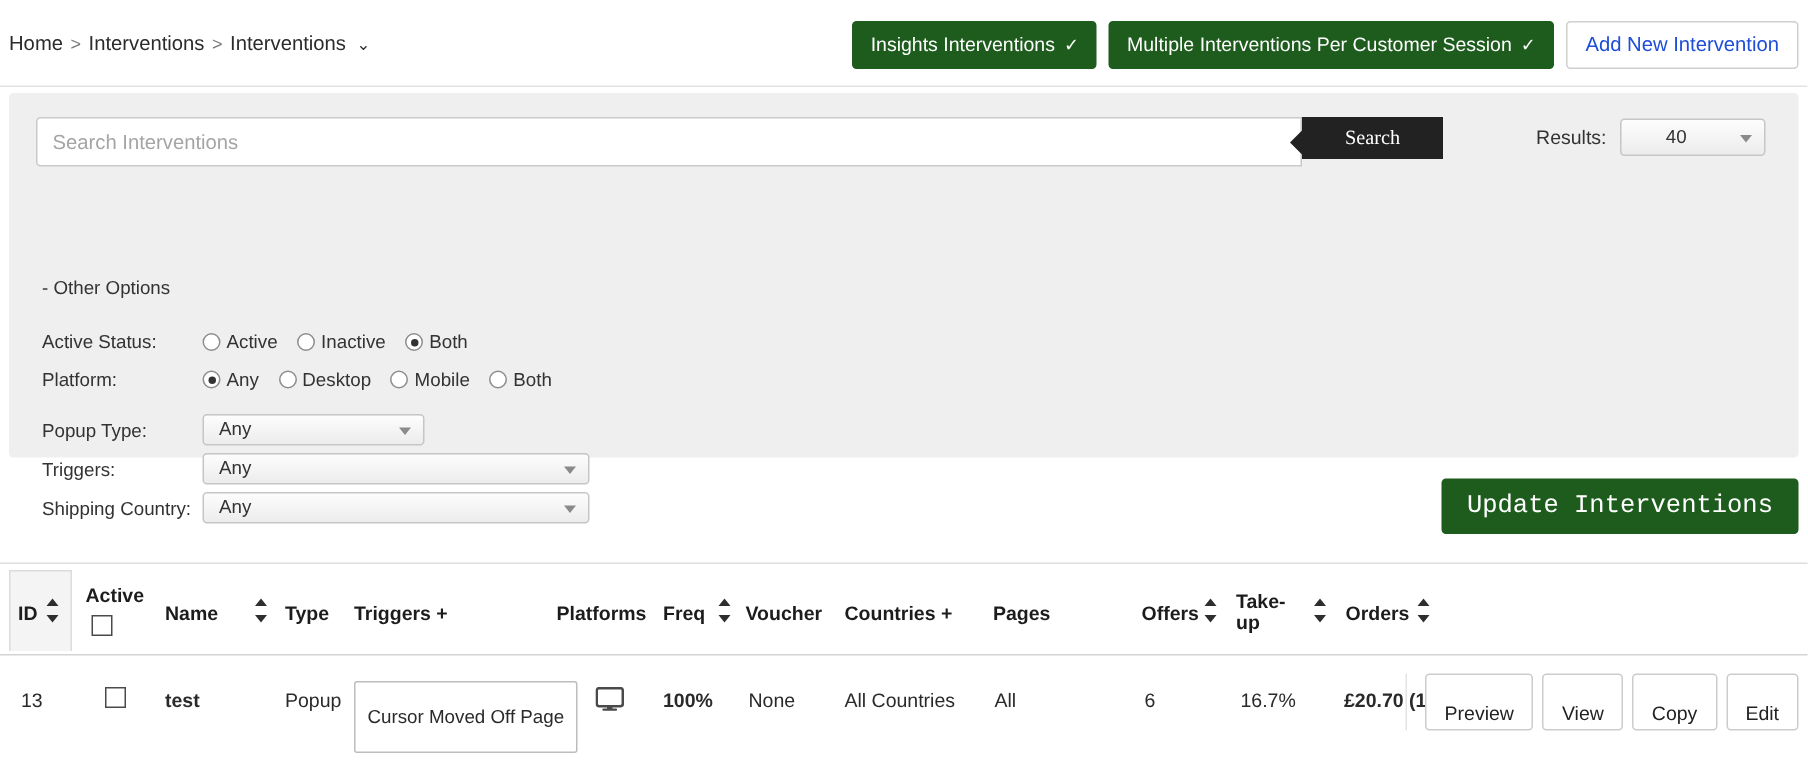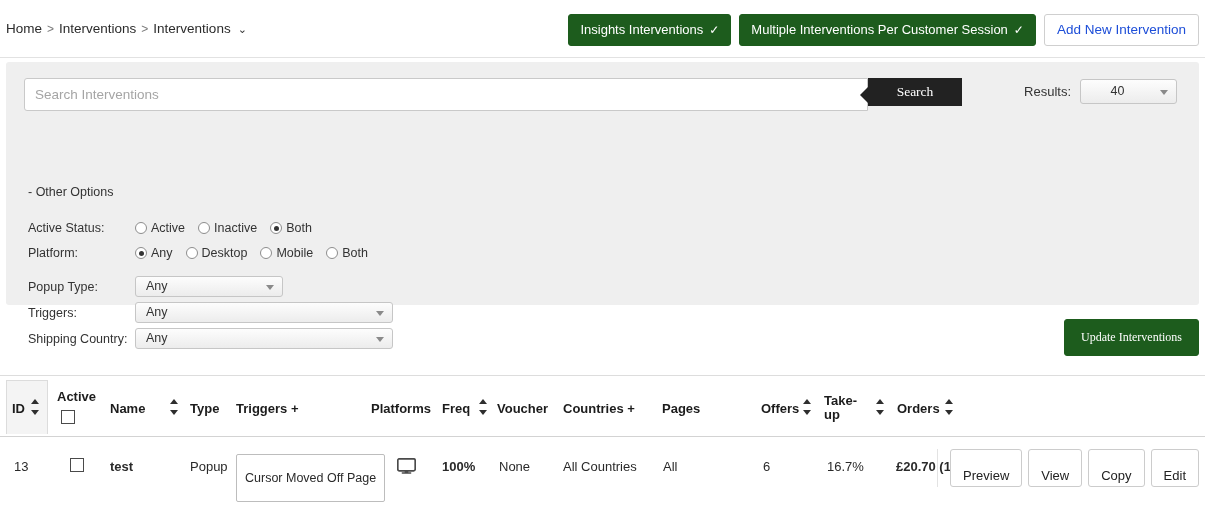--- a/index.html
+++ b/index.html
@@ -197,25 +197,25 @@
   }
 
   
   .update-btn {
     position: absolute;
     right: 6px; top: 319px;
     background: #1d5c1d;
     color: #fff;
     border: 1px solid #1d5c1d;
     border-radius: 3px;
-    font-size: 12px;
+    font-size: 17px;
     height: 37px;
     padding: 0 16px;
     cursor: pointer;
-    font-family: Liberation Serif, serif;
+    font-family: Liberation Mono, monospace;
   }
 
   
   .table {
     position: absolute;
     left: 0; top: 375px;
     width: 1205px;
   }
   .thead {
     position: relative;

